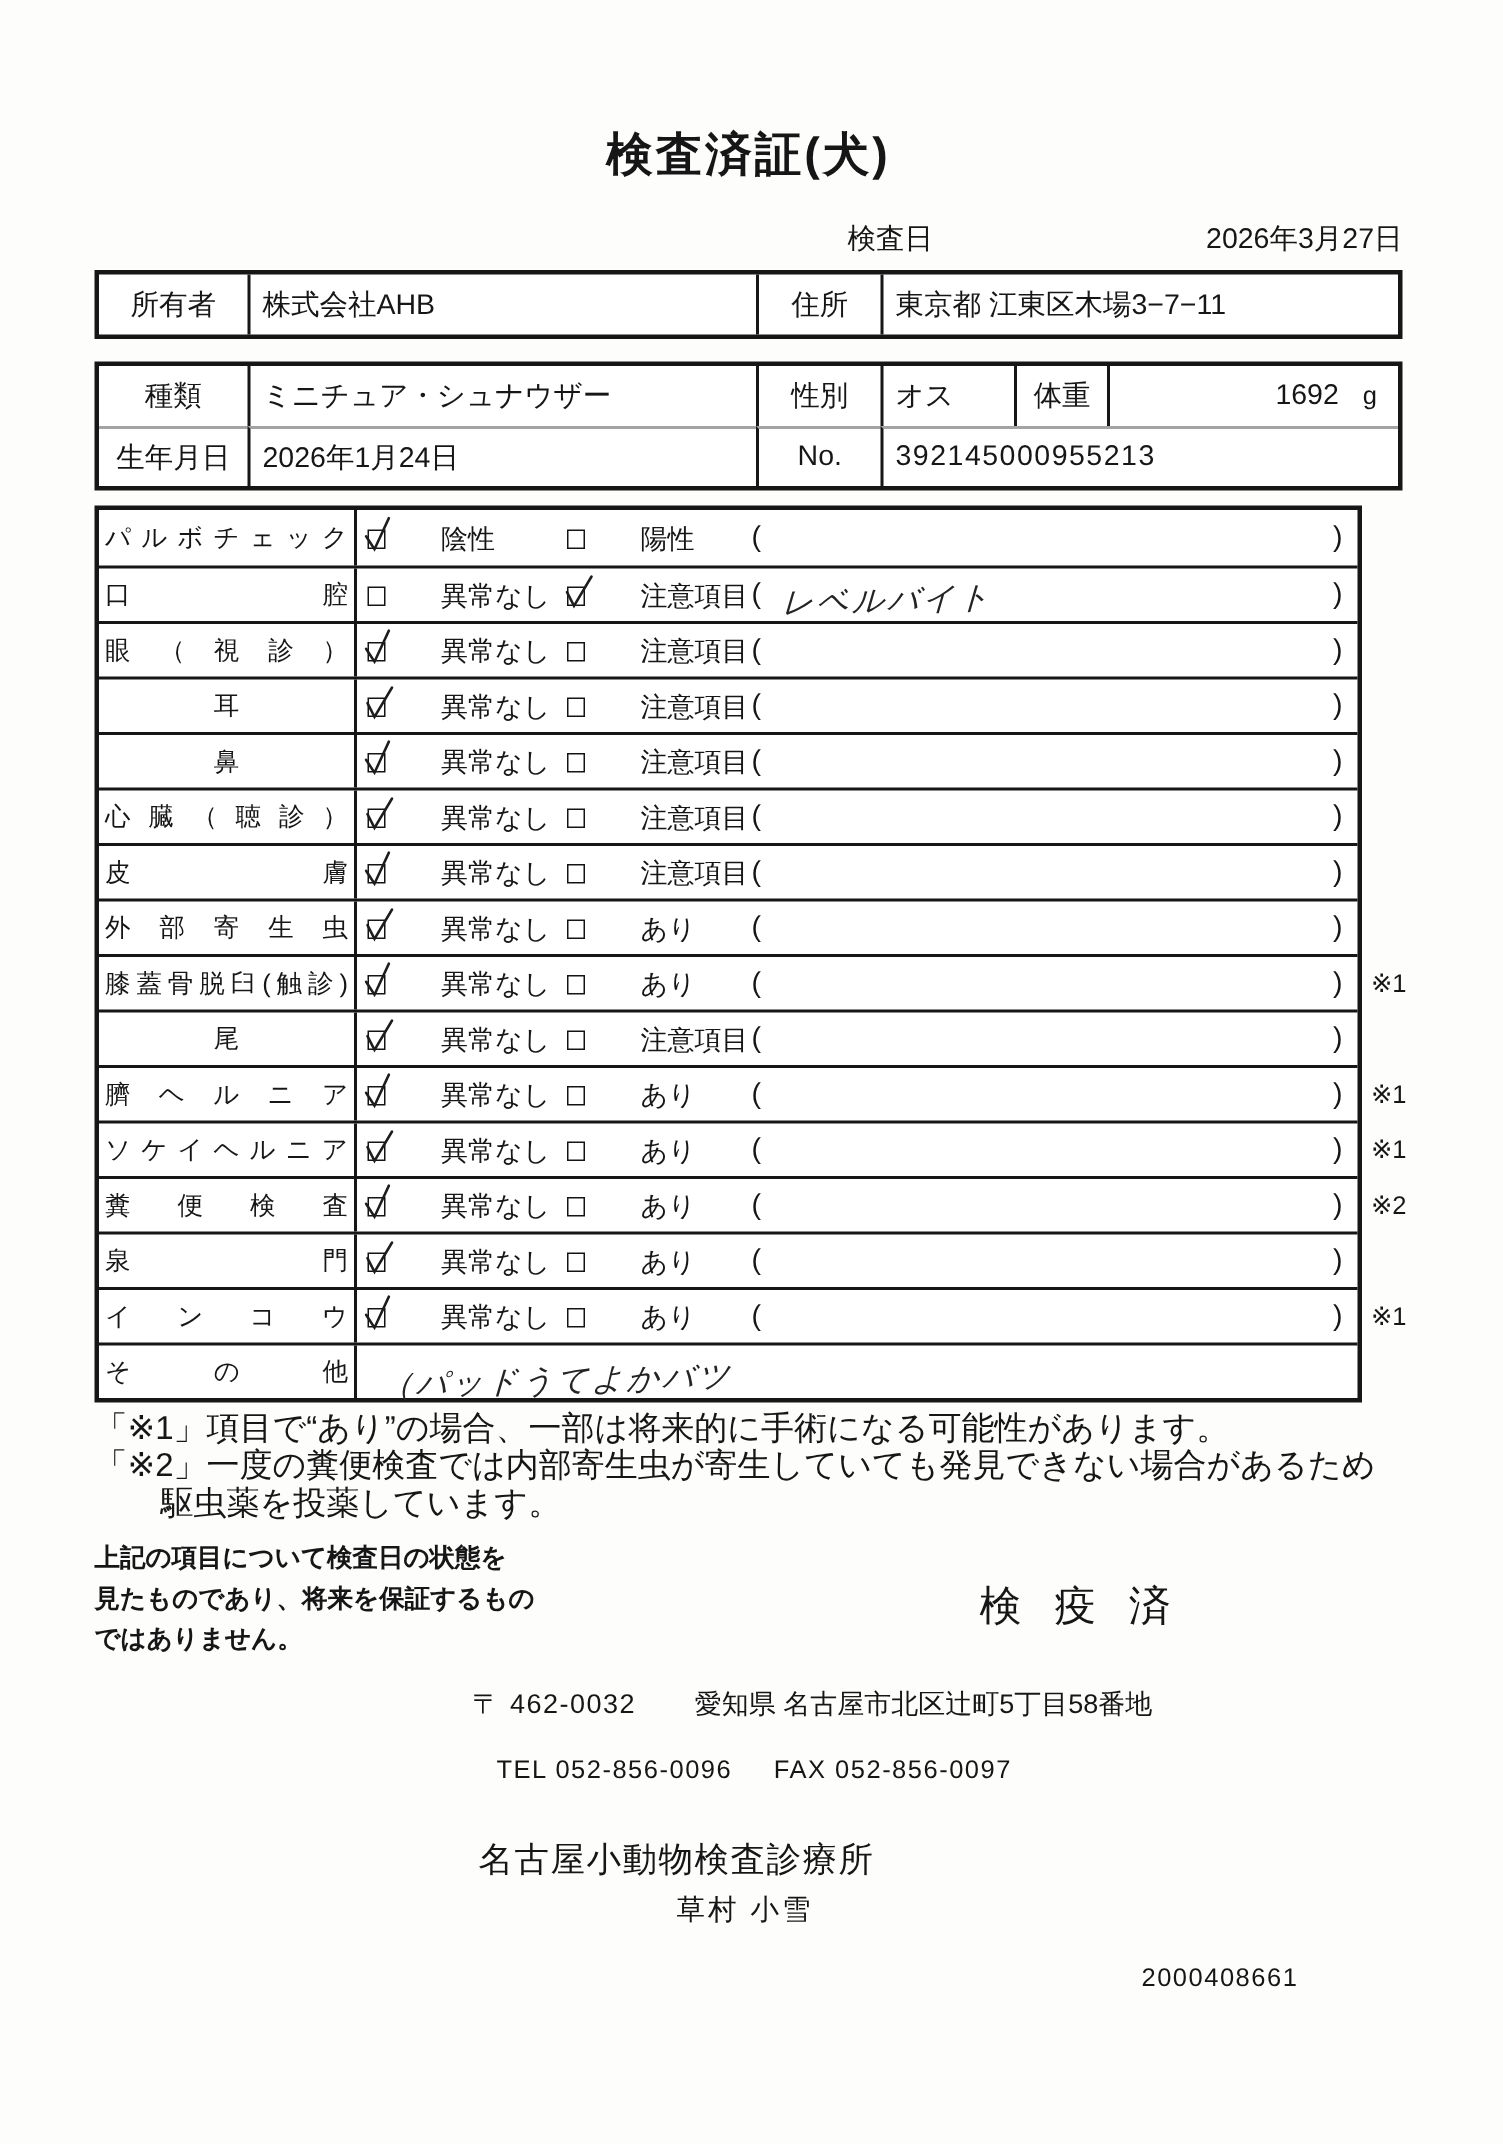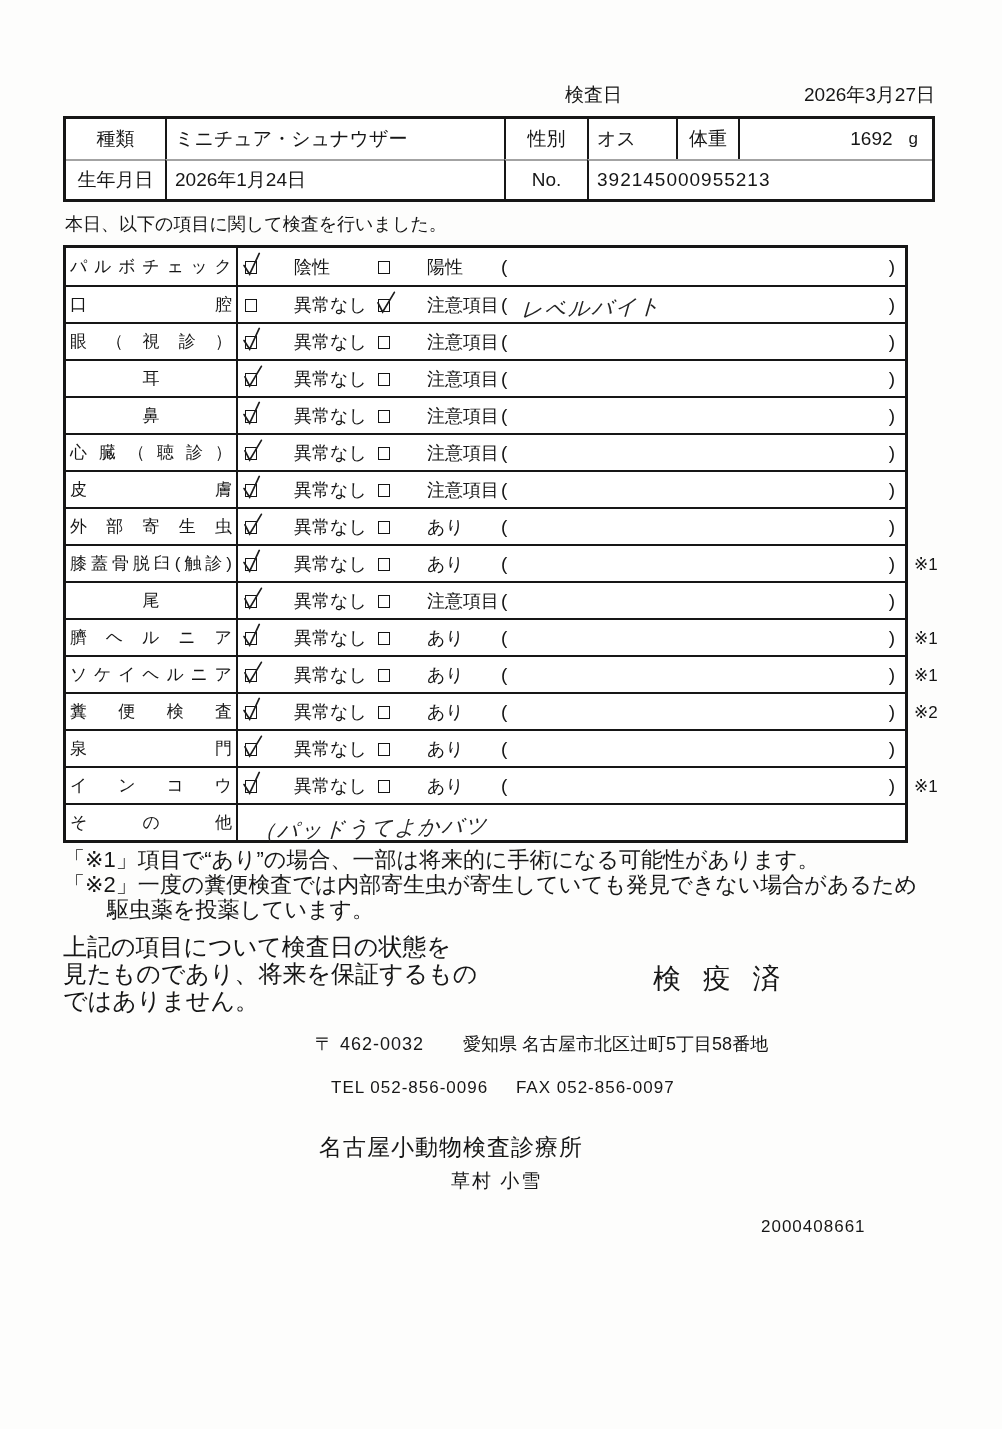--- a/index.html
+++ b/index.html
@@ -103,21 +103,21 @@
   .note.free { margin-left: 10px; }
   .marker { position: absolute; left: calc(100% + 9px); top: 50%; transform: translateY(-50%); font-size: 17px; white-space: nowrap; }
 
   
   .footnotes { margin-top: 5px; font-size: 22px; line-height: 23px; }
   .footnote { margin-top: 2px; }
   .footnote.indent { padding-left: 44px; }
 
   
   .bottom-row { display: flex; margin-top: 12px; }
-  .disclaimer { font-size: 24px; font-weight: 400; line-height: 27px; width: 470px; }
+  .disclaimer { font-size: 17px; font-weight: 700; line-height: 27px; width: 470px; }
   .stamp {
     margin-left: 120px; margin-right: auto;
     align-self: center;
     font-size: 28px;
     letter-spacing: 7px;
     margin-top: 10px;
     white-space: nowrap;
     text-align: center;
   }
 
@@ -127,44 +127,50 @@
   .tel-line .fax { margin-left: 22px; }
   .clinic-name { margin-top: 34px; margin-left: 256px; font-size: 23px; letter-spacing: 1px; }
   .vet-name { margin-top: 5px; margin-left: 388px; font-size: 19px; letter-spacing: 2px; }
   .serial { margin-top: 23px; margin-left: 698px; font-size: 17px; letter-spacing: 1px; }
 </style>
 </head>
 <body>
 
 <div class="page">
   <div class="content">
+    <h1 class="doc-title">検査済証(犬)</h1>
 
     <div class="exam-date">
       <span>検査日</span>
       <span>2026年3月27日</span>
     </div>
 
+    <div class="info-table t1">
+      <div class="cell head first">所有者</div>
+      <div class="cell">株式会社AHB</div>
+      <div class="cell head">住所</div>
+      <div class="cell">東京都 江東区木場3−7−11</div>
+    </div>
 
     <div class="info-table t2">
       <div class="cell head first">種類</div>
       <div class="cell">ミニチュア・シュナウザー</div>
       <div class="cell head">性別</div>
       <div class="cell">オス</div>
       <div class="cell head">体重</div>
       <div class="cell weight">
         <span>1692</span>
         <span class="unit">g</span>
       </div>
       <div class="cell head first row2">生年月日</div>
       <div class="cell row2">2026年1月24日</div>
       <div class="cell head row2">No.</div>
       <div class="cell row2 span3 num">392145000955213</div>
     </div>
 
-    <p class="intro">本日、以下の項目に関して検査を行いました。</p>
 
     <div class="checklist">
         <div class="cl-row">
           <div class="row-label">
             <span>パ</span>
             <span>ル</span>
             <span>ボ</span>
             <span>チ</span>
             <span>ェ</span>
             <span>ッ</span>

